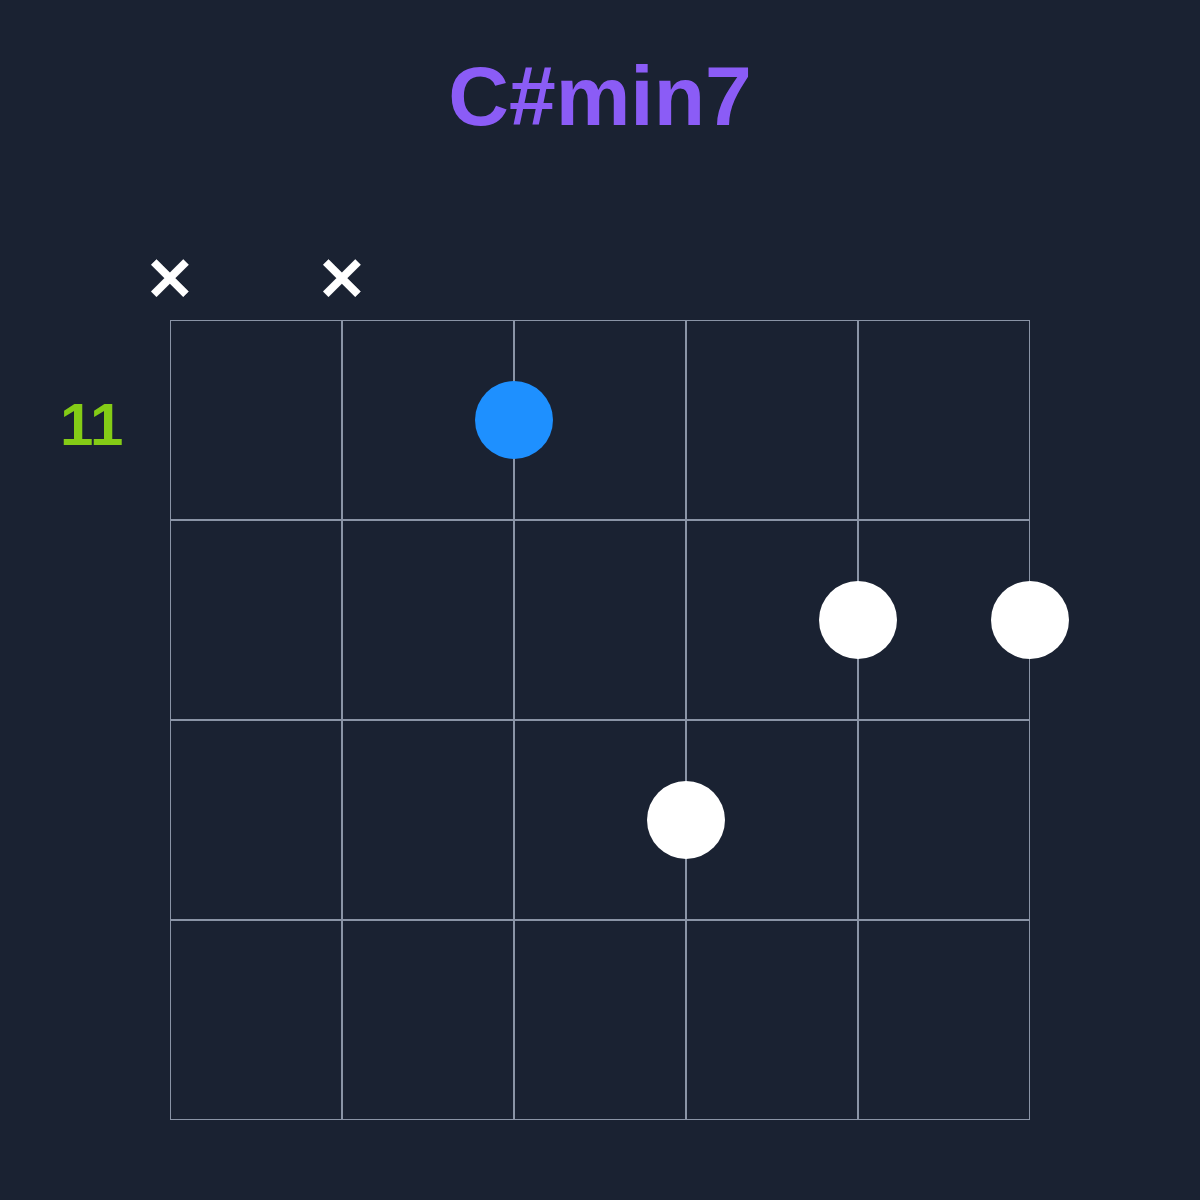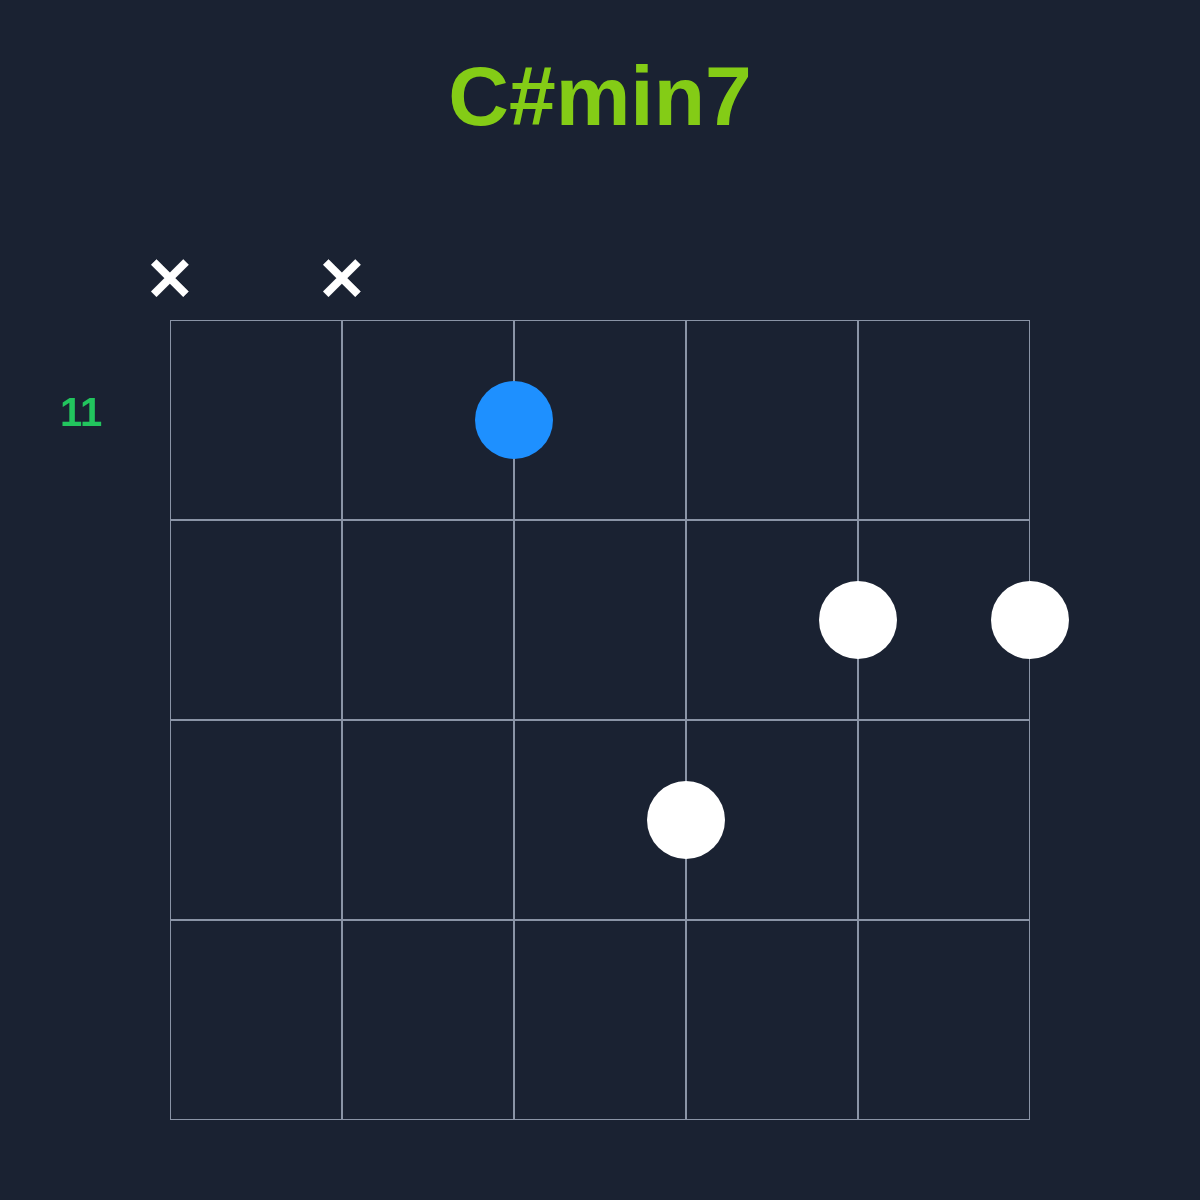--- a/index.html
+++ b/index.html
@@ -16,34 +16,34 @@
       position: relative;
       overflow: hidden;
     }
     .chord-title {
       position: absolute;
       top: 48px;
       left: 50%;
       transform: translateX(-50%);
       font-size: 84px;
       font-weight: bold;
-      color: #84cc16;
+      color: #8b5cf6;
     }
     .diagram-container {
       position: absolute;
       top: 260px;
       left: 170px;
       width: 860px;
       height: 860px;
     }
     .fret-label {
       position: absolute;
-      font-size: 40px;
+      font-size: 60px;
       font-weight: bold;
-      color: #22c55e;
+      color: #84cc16;
       text-align: right;
     }
     .mute-marker {
       position: absolute;
       font-size: 60px;
       font-weight: bold;
       color: #ffffff;
       transform: translate(-50%, -50%);
       line-height: 1;
     }

